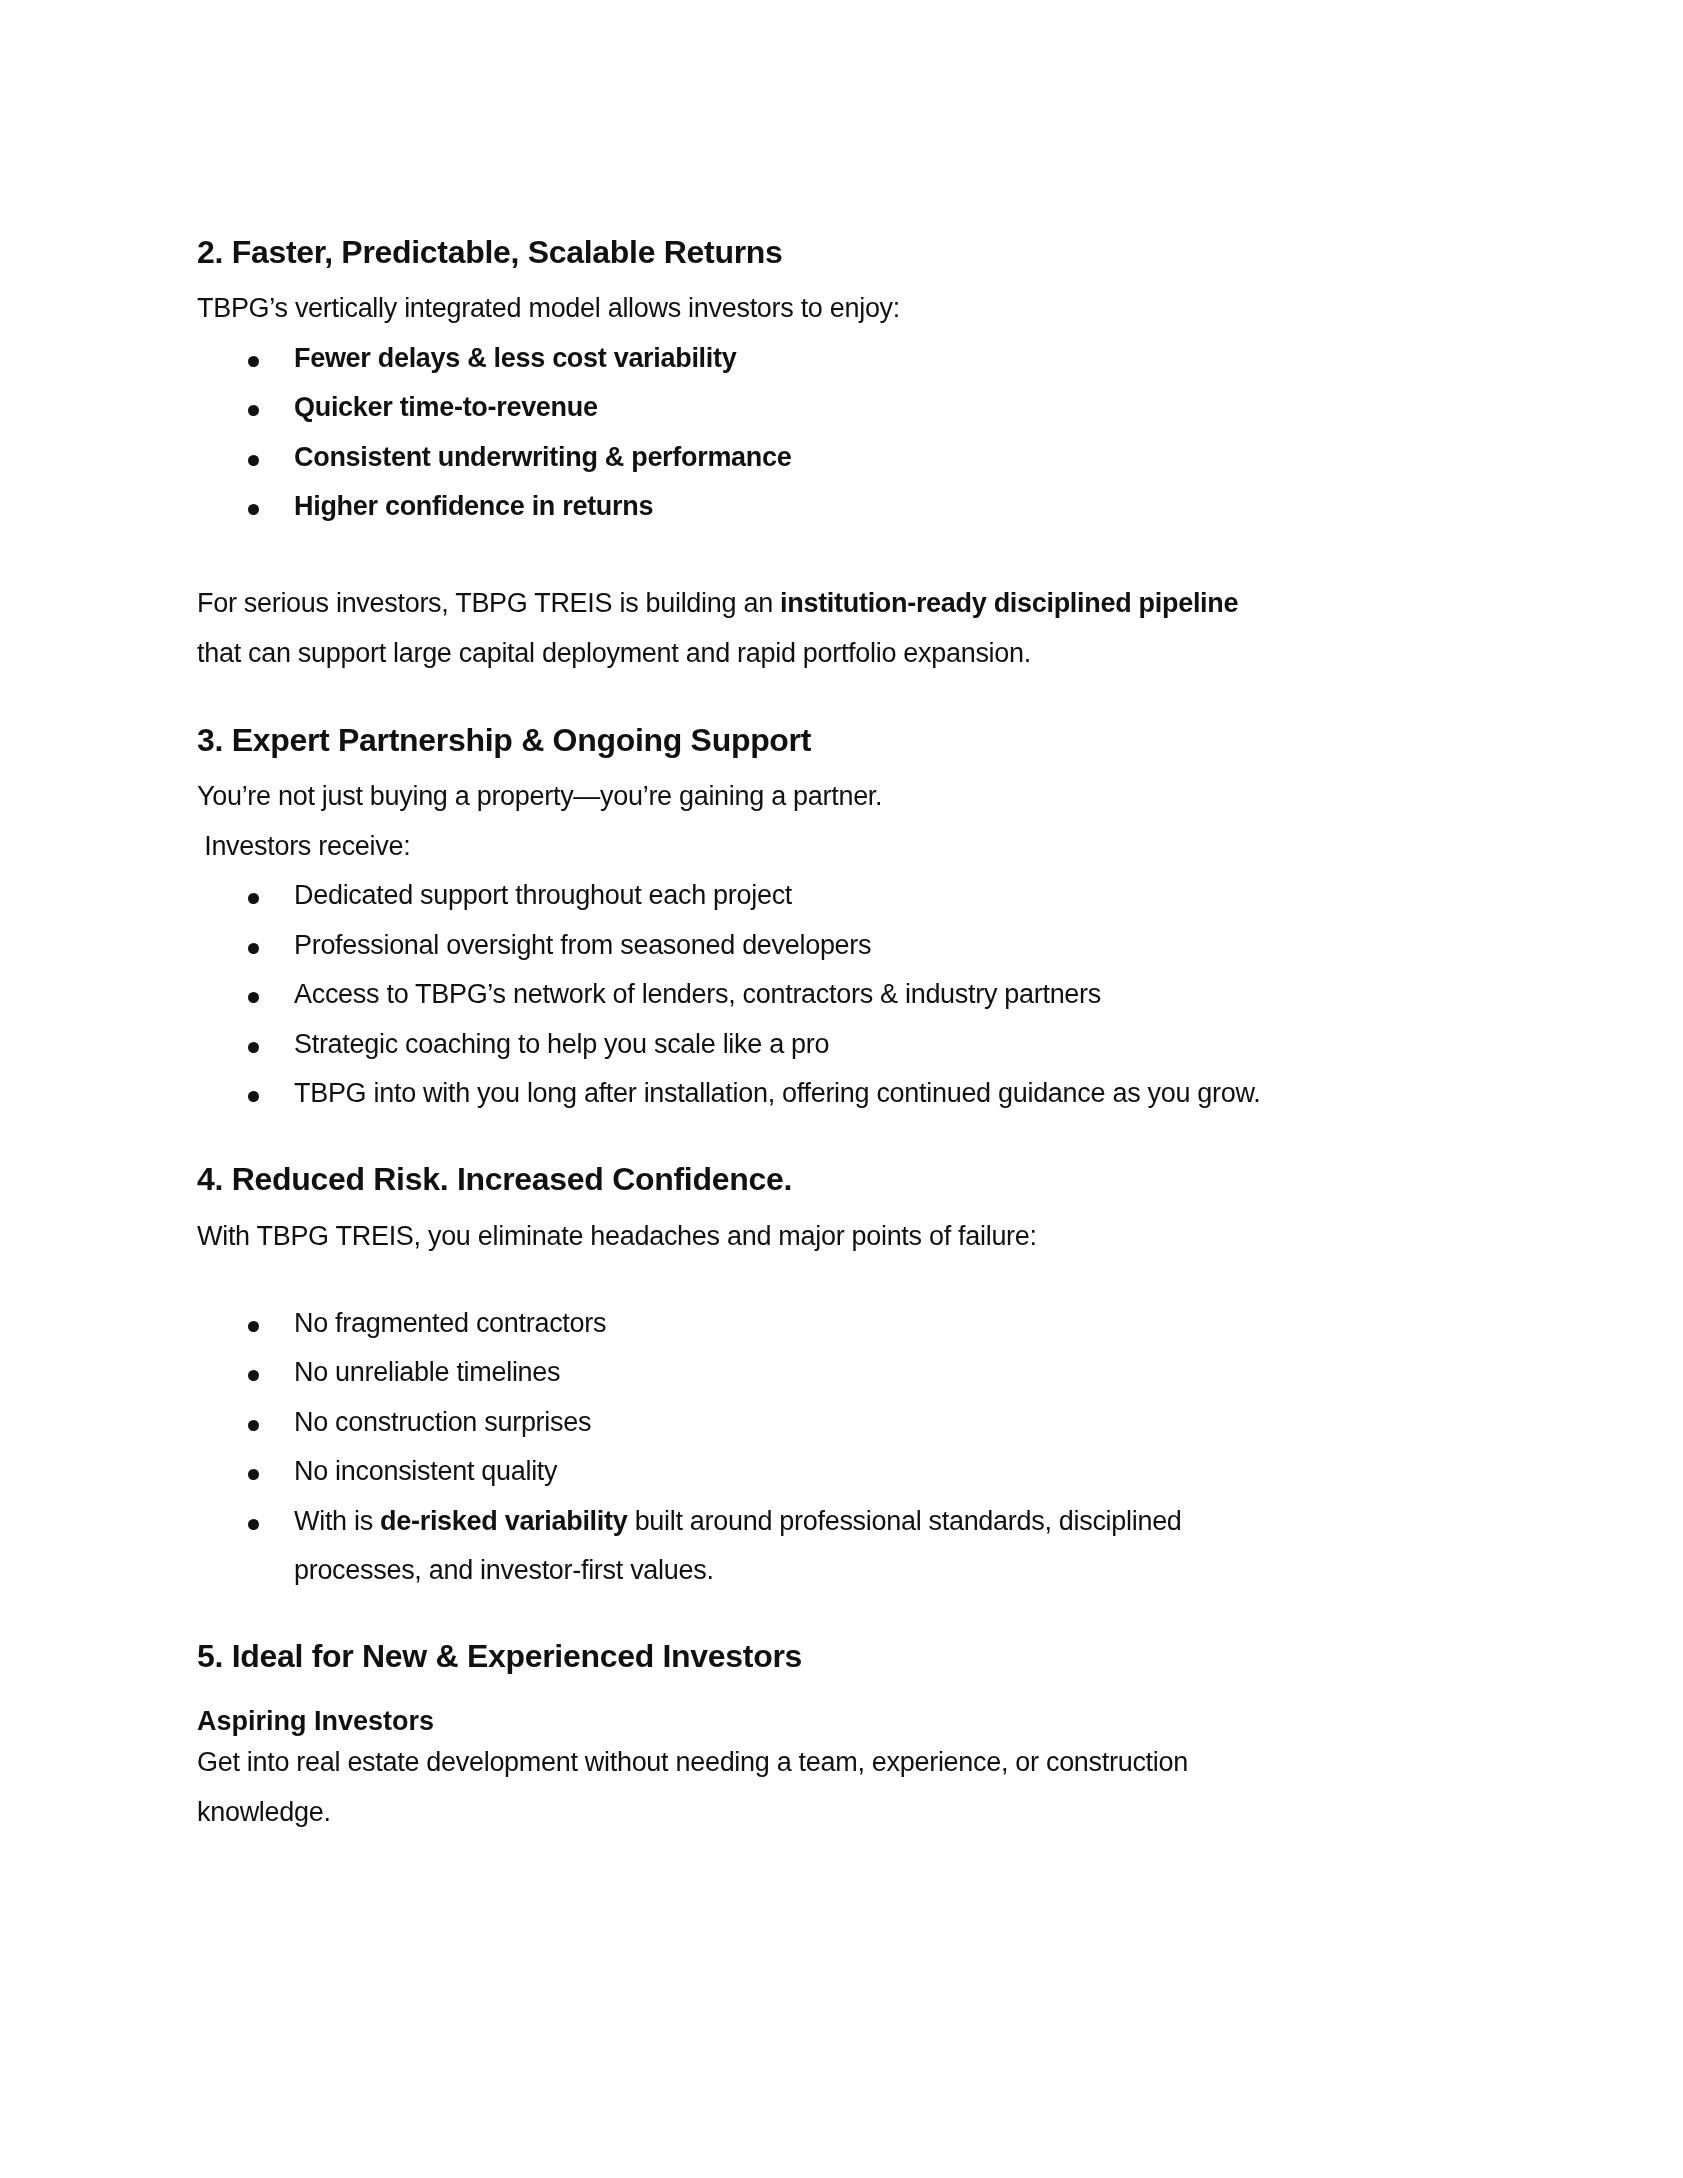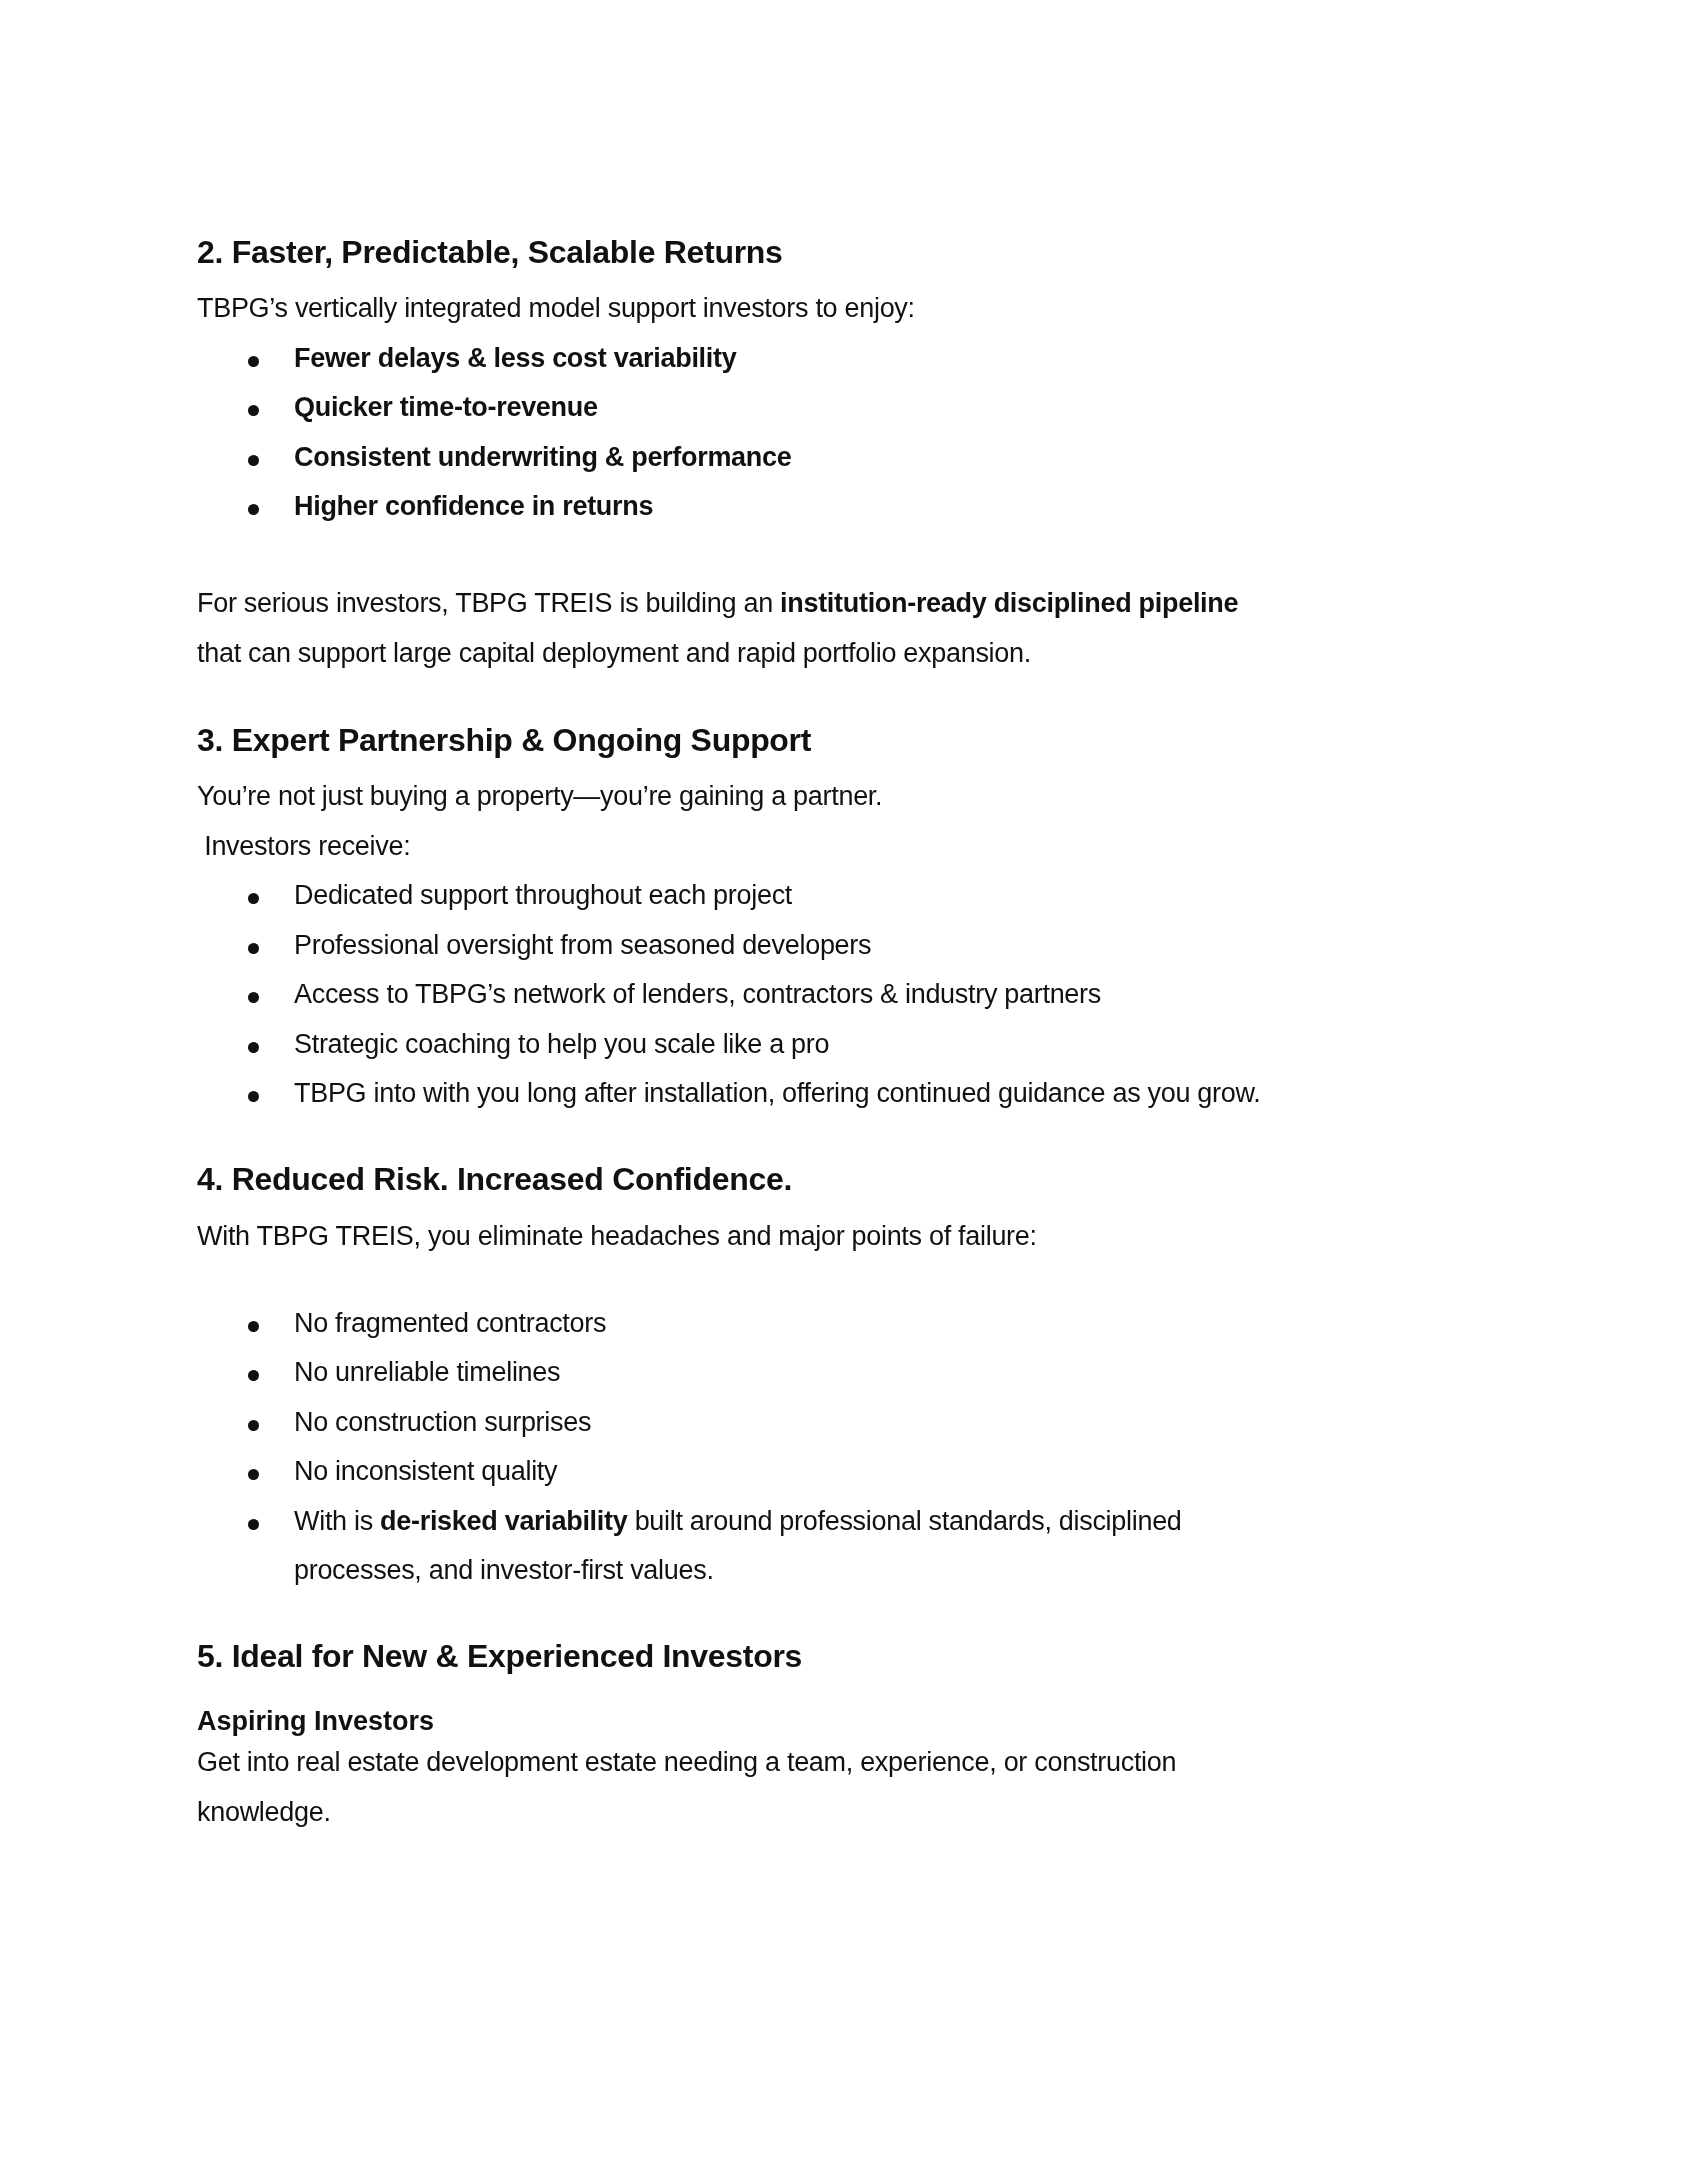--- a/index.html
+++ b/index.html
@@ -14,21 +14,21 @@
   .li.nodot::before { display:none; }
   .b { font-weight:bold; }
   .i { }
 </style>
 </head>
 <body>
 
 <div class="page">
 
   <div class="h" style="top:234px">2. Faster, Predictable, Scalable Returns</div>
-  <div class="p" style="top:293px">TBPG’s vertically integrated model support investors to enjoy:</div>
+  <div class="p" style="top:293px">TBPG’s vertically integrated model allows investors to enjoy:</div>
   <div class="li b" style="top:343px">Fewer delays &amp; less cost variability</div>
   <div class="li b" style="top:392px">Quicker time-to-revenue</div>
   <div class="li b" style="top:442px">Consistent underwriting &amp; performance</div>
   <div class="li b" style="top:491px">Higher confidence in returns</div>
   <div class="p" style="top:588px">
     <span>For serious investors, TBPG TREIS is building an </span><span class="b">institution-ready disciplined pipeline</span>
   </div>
   <div class="p" style="top:638px">that can support large capital deployment and rapid portfolio expansion.</div>
 
   <div class="h" style="top:722px">3. Expert Partnership &amp; Ongoing Support</div>
@@ -49,18 +49,18 @@
   <div class="li" style="top:1407px">No construction surprises</div>
   <div class="li" style="top:1456px">No inconsistent quality</div>
   <div class="li" style="top:1506px">
     <span>With is </span><span class="b">de-risked variability</span><span> built around professional standards, disciplined</span>
   </div>
   <div class="li nodot" style="top:1555px">processes, and investor-first values.</div>
 
   <div class="h" style="top:1638px">5. Ideal for New &amp; Experienced Investors</div>
   <div class="sub" style="top:1698px">Aspiring Investors</div>
   <div class="p" style="top:1747px">
-    <span>Get into real estate development </span><span class="i">estate</span><span> needing a team, experience, or construction</span>
+    <span>Get into real estate development </span><span class="i">without</span><span> needing a team, experience, or construction</span>
   </div>
   <div class="p" style="top:1797px">knowledge.</div>
 
 </div>
 
 
 </body></html>

